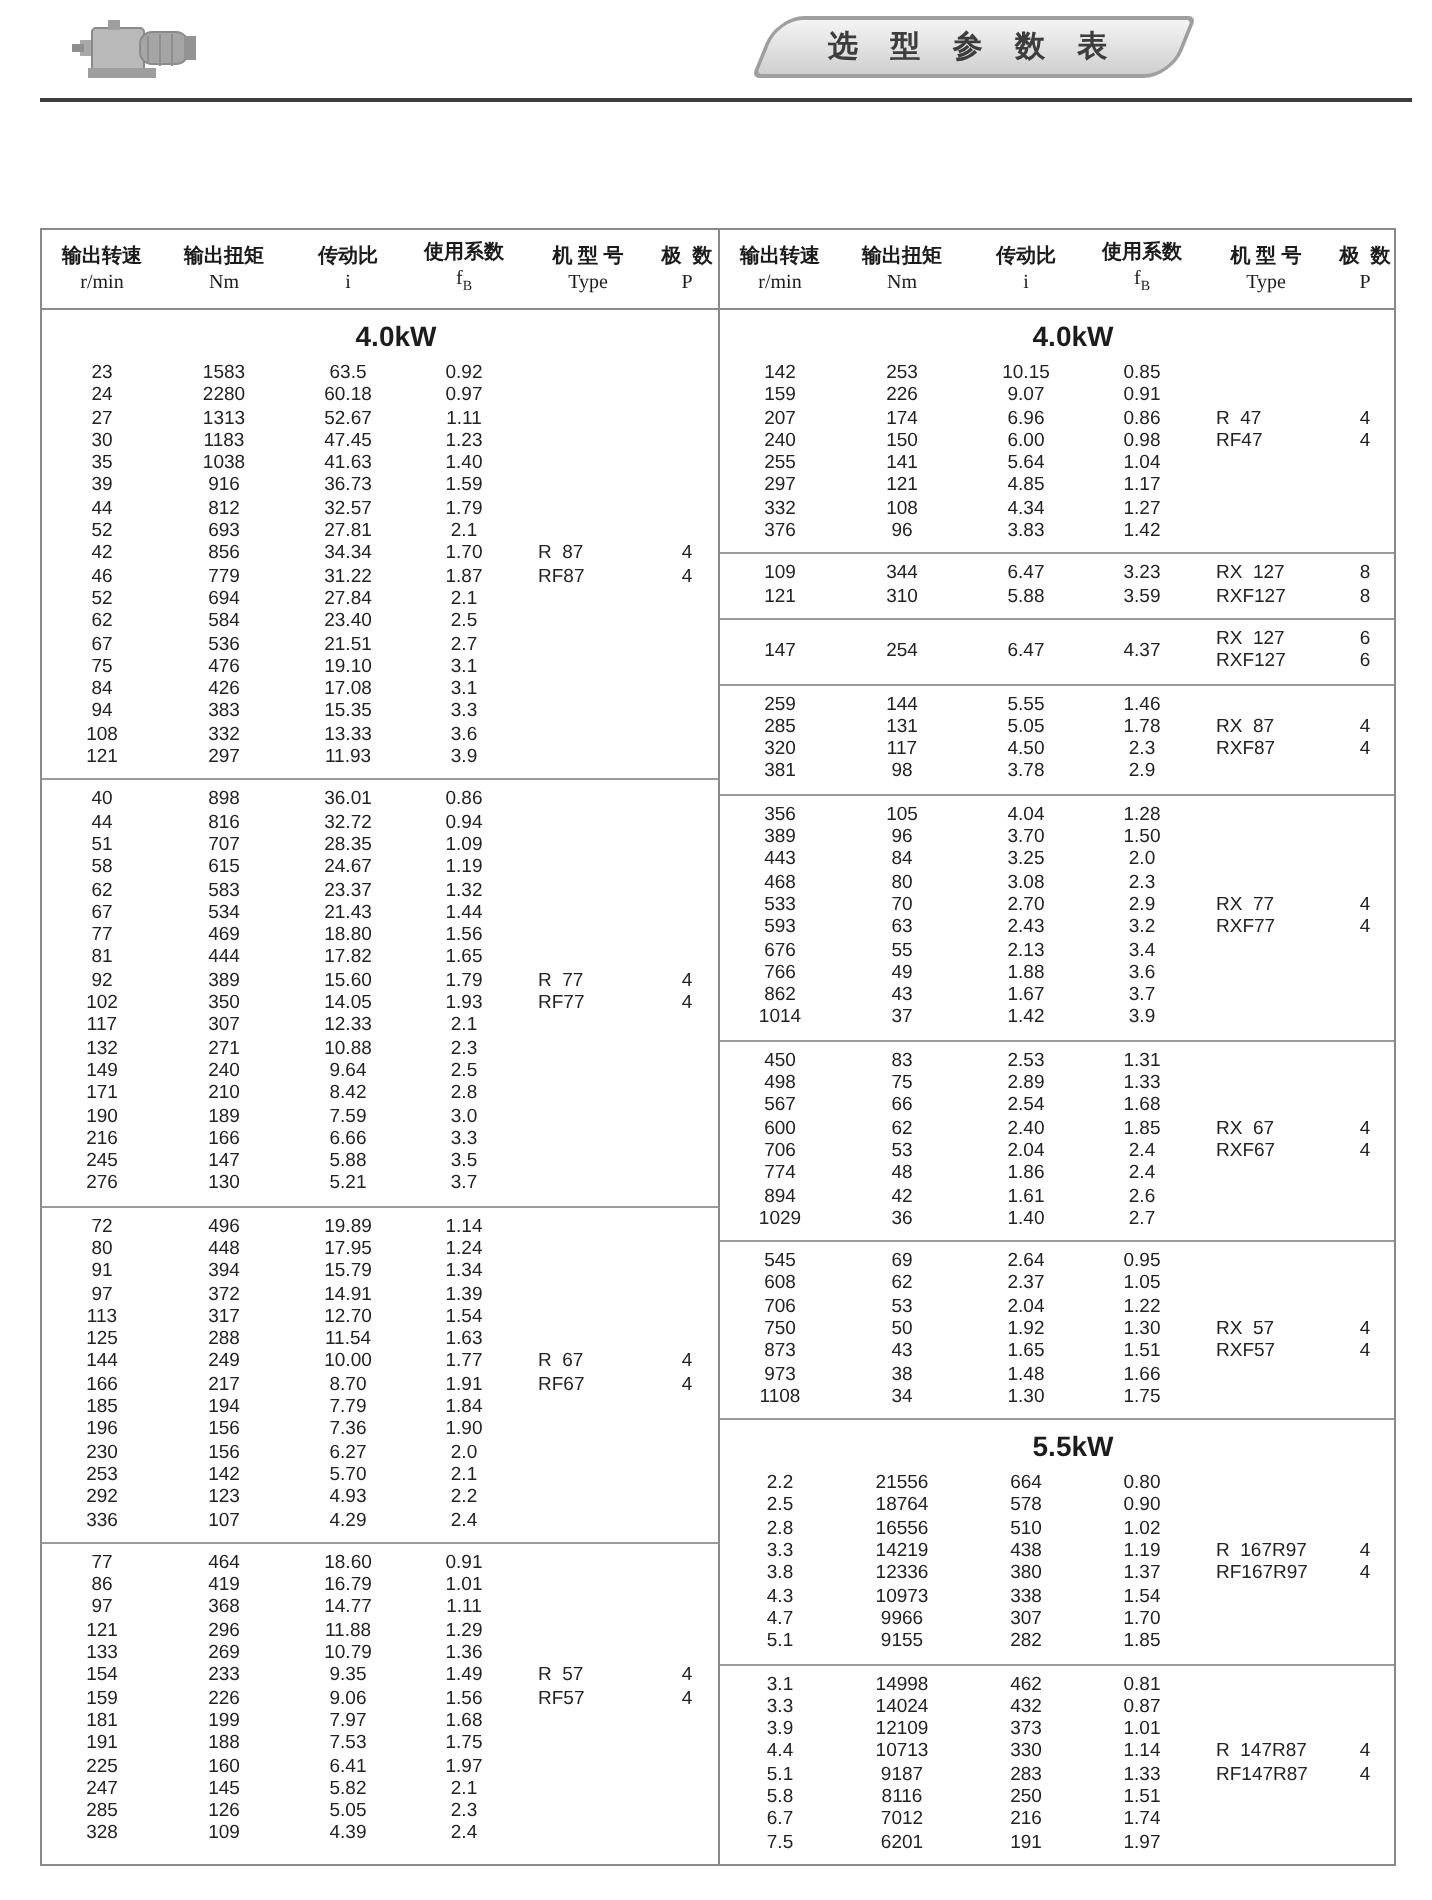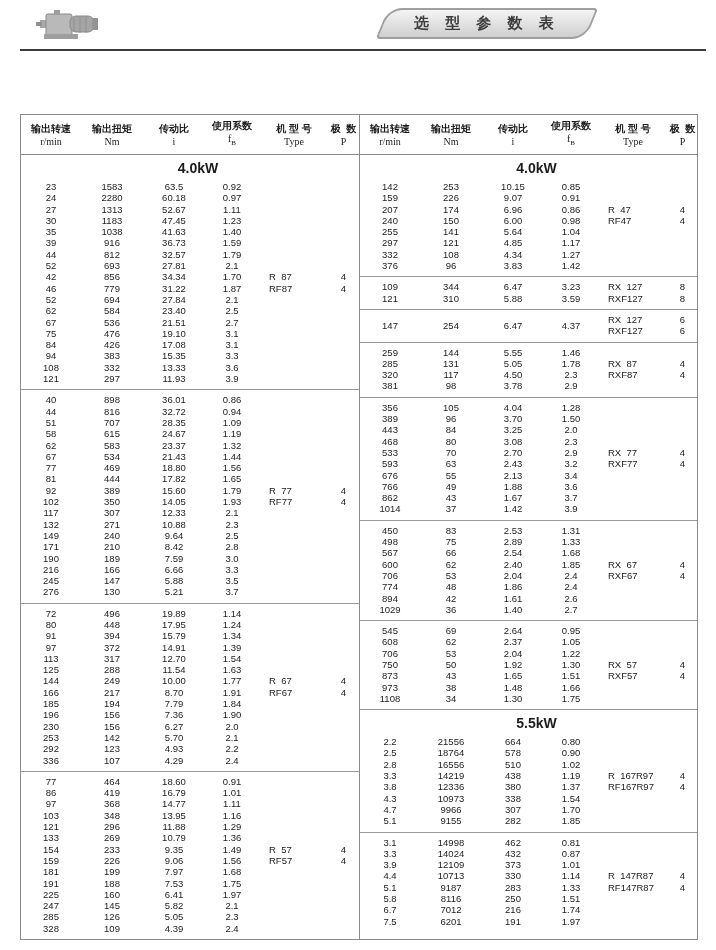--- a/index.html
+++ b/index.html
@@ -517,28 +517,20 @@
           </div>
           <div class="row grid">
             <div class="cell c0">97</div>
             <div class="cell c1">368</div>
             <div class="cell c2">14.77</div>
             <div class="cell c3">1.11</div>
             <div class="cell c4"></div>
             <div class="cell c5"></div>
           </div>
           <div class="row grid">
-            <div class="cell c0">103</div>
-            <div class="cell c1">348</div>
-            <div class="cell c2">13.95</div>
-            <div class="cell c3">1.16</div>
-            <div class="cell c4"></div>
-            <div class="cell c5"></div>
-          </div>
-          <div class="row grid">
             <div class="cell c0">121</div>
             <div class="cell c1">296</div>
             <div class="cell c2">11.88</div>
             <div class="cell c3">1.29</div>
             <div class="cell c4"></div>
             <div class="cell c5"></div>
           </div>
           <div class="row grid">
             <div class="cell c0">133</div>
             <div class="cell c1">269</div>

